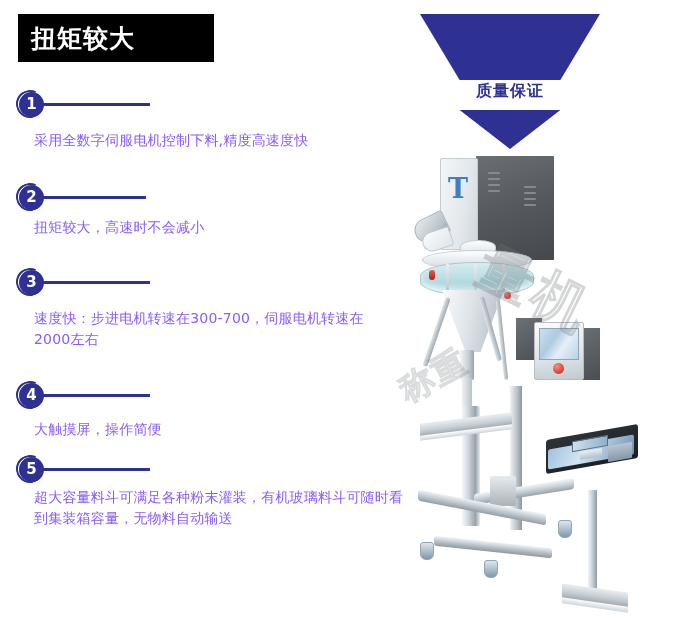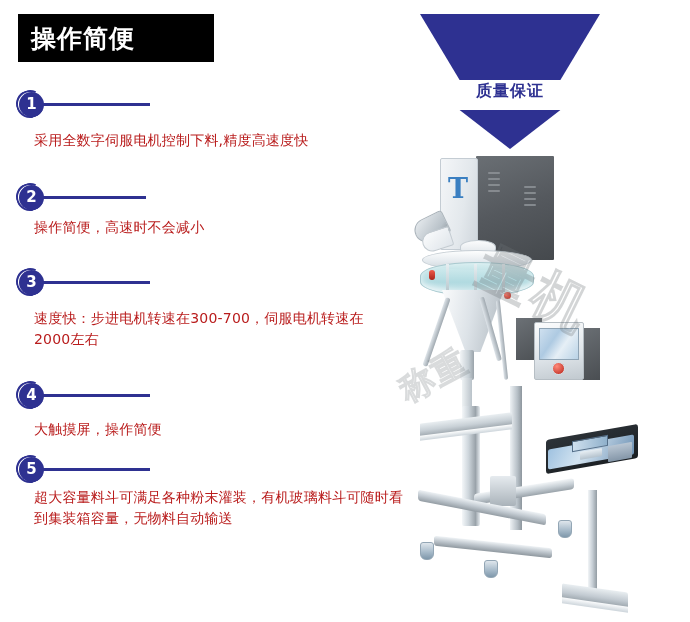--- a/index.html
+++ b/index.html
@@ -64,21 +64,21 @@
   .badge-line{
     position:absolute;left:42px;top:11px;
     width:108px;height:3px;
     background:#2e3191;
   }
   .badge-line.short{width:104px;}
 
   .feature-text{
     position:absolute;left:34px;
     width:368px;
-    color:#b91c1c;
+    color:#8b5cf6;
     font-size:14px;
     line-height:21px;
     font-family:"DejaVu Sans","Liberation Sans",sans-serif;
     letter-spacing:0.2px;
   }
 
   
   .right-col{position:absolute;left:412px;top:0;width:278px;height:622px;}
 
   .funnel{position:absolute;left:8px;top:14px;width:180px;height:130px;}
@@ -364,21 +364,21 @@
   }
 </style>
 </head>
 <body>
 
 <div class="page">
 
   <div class="left-col">
 
     <div class="title-banner">
-      <span class="title-text">操作简便</span>
+      <span class="title-text">扭矩较大</span>
     </div>
 
     <div class="feature" style="top:92px;">
       <div class="badge-row">
         <div class="badge">
           <span class="arc"></span>
           <span class="disc">1</span>
         </div>
         <div class="badge-line"></div>
       </div>
@@ -386,21 +386,21 @@
     </div>
 
     <div class="feature" style="top:185px;">
       <div class="badge-row">
         <div class="badge">
           <span class="arc"></span>
           <span class="disc">2</span>
         </div>
         <div class="badge-line short"></div>
       </div>
-      <div class="feature-text" style="top:32px;">操作简便，高速时不会减小</div>
+      <div class="feature-text" style="top:32px;">扭矩较大，高速时不会减小</div>
     </div>
 
     <div class="feature" style="top:270px;">
       <div class="badge-row">
         <div class="badge">
           <span class="arc"></span>
           <span class="disc">3</span>
         </div>
         <div class="badge-line"></div>
       </div>

